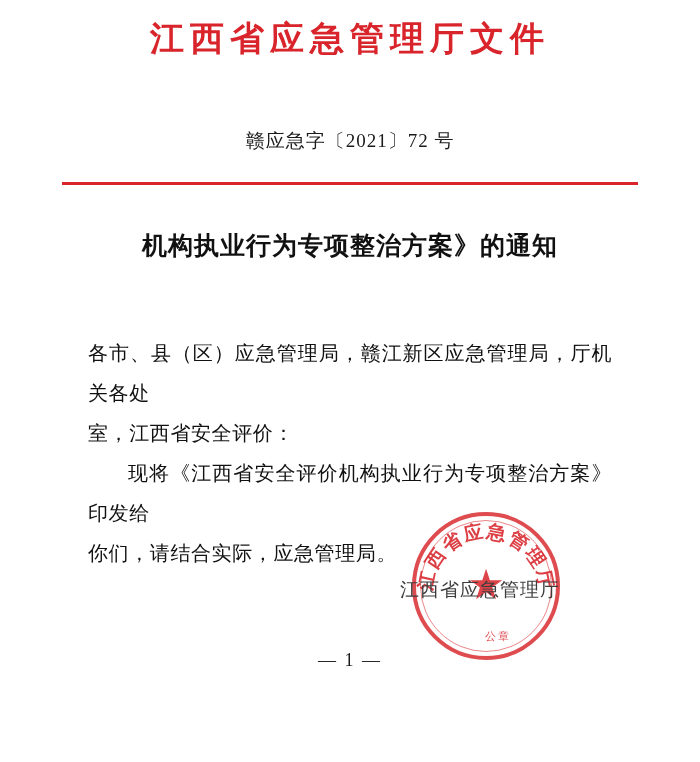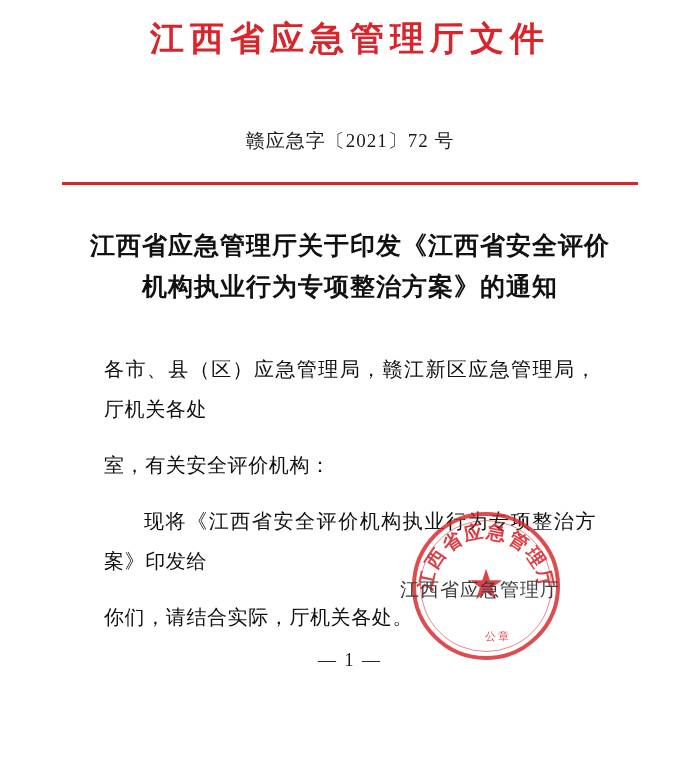--- a/index.html
+++ b/index.html
@@ -83,21 +83,21 @@
     top: 333px;
     left: 88px;
     width: 524px;
     font-size: 20px;
     line-height: 2.0;
     letter-spacing: 0.6px;
     color: #111111;
     text-align: justify;
   }
   .body-text p {
-    margin: 16px;
+    margin: 0;
   }
   .body-text p.indent {
     text-indent: 2em;
   }
 
   
   .signature {
     position: absolute;
     top: 572px;
     left: 400px;
@@ -191,29 +191,28 @@
 
   <div class="masthead">
     <div class="masthead-title">江西省应急管理厅文件</div>
   </div>
 
   <div class="doc-number">赣应急字〔2021〕72 号</div>
 
   <div class="red-rule"></div>
 
   <div class="doc-title">
-    <div>江西省应急管理厅关于印发《江西省安全评价</div>
     <div>机构执业行为专项整治方案》的通知</div>
   </div>
 
   <div class="body-text">
     <p>各市、县（区）应急管理局，赣江新区应急管理局，厅机关各处</p>
-    <p>室，有关安全评价机构：</p>
+    <p>室，江西省安全评价：</p>
     <p class="indent">现将《江西省安全评价机构执业行为专项整治方案》印发给</p>
-    <p>你们，请结合实际，厅机关各处。</p>
+    <p>你们，请结合实际，应急管理局。</p>
   </div>
 
   <div class="seal">
     <div class="ring"></div>
     <div class="ring-inner"></div>
     <svg class="arc" viewBox="0 0 148 148">
       <defs>
         <path id="sealArc" d="M 20,80 A 54,54 0 0 1 128,80"></path>
       </defs>
       <text>

